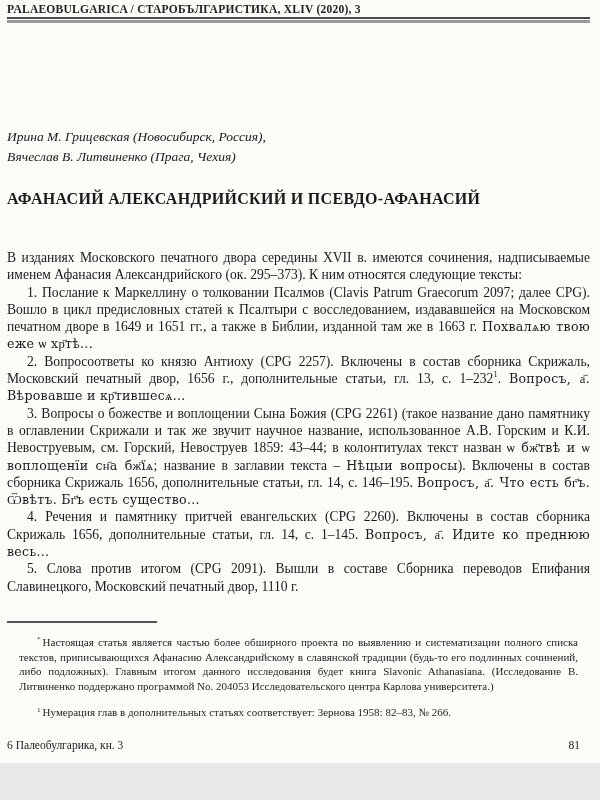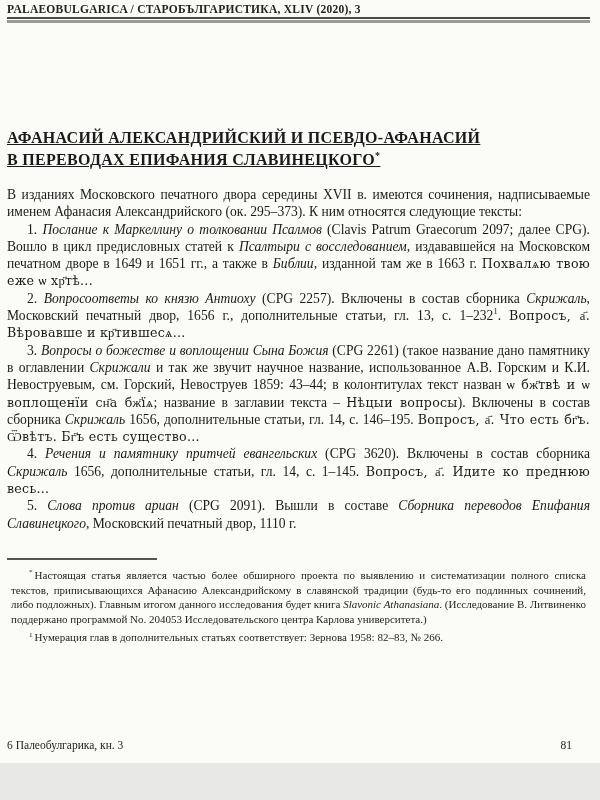--- a/index.html
+++ b/index.html
@@ -18,69 +18,70 @@
     font-size:11.5px;
     font-weight:bold;
     letter-spacing:0.25px;
     color:#222;
     white-space:nowrap;
   }
   .rule { margin-top:2px; }
   .rule-a { height:2px; background:#4a4a4a; }
   .rule-b { height:3px; background:#9a9a98; margin-top:1px; }
   .authors { margin-top:104px; font-style:italic; font-size:13.5px; line-height:20px; }
-  .title { margin-top:2px; font-weight:bold; font-size:16px; line-height:22px; letter-spacing:0.3px;text-decoration:underline; }
+  .title { margin-top:21px; font-weight:bold; font-size:16px; line-height:22px; letter-spacing:0.3px; }
   .tmark { font-size:10px; vertical-align:super; line-height:0; }
-  .body { margin-top:15px; font-size:13.6px; line-height:17.3px; }
+  .body { margin-top:39px; font-size:13.6px; line-height:17.3px; }
   .para { margin:0; text-align:justify; text-indent:20px; }
   .para.no-indent { text-indent:0; }
   .run-n { font-style:normal; }
-  .run-i { font-style:italic; }
+  .run-i { }
   .run-cs {
     font-family:"DejaVu Serif", serif;
     font-size:0.93em;
     letter-spacing:0.25px;
   }
   .run-sup { vertical-align:super; font-size:0.62em; line-height:0; }
   .fn-sep { margin-top:26px; width:150px; height:2px; background:#555; }
   .footnotes { margin-top:8px; font-size:11px; line-height:14.6px; color:#1e1e1e; }
-  .fn { margin:4px; text-align:justify; text-indent:18px; }
+  .fn { margin:12px; text-align:justify; text-indent:18px; }
   .fn-mark { vertical-align:super; font-size:0.65em; line-height:0; padding-right:2px; }
   .footer {
-    position:absolute; left:7px; right:28px; bottom:12px;
+    position:absolute; left:7px; right:20px; bottom:12px;
     display:flex; justify-content:space-between;
     font-size:11.5px; color:#222;
   }
 </style>
 </head>
 <body>
 
 <div class="page">
 
   <div class="jheader">PALAEOBULGARICA / СТАРОБЪЛГАРИСТИКА, XLIV (2020), 3</div>
   <div class="rule">
     <div class="rule-a"></div>
     <div class="rule-b"></div>
   </div>
 
   <div class="authors">
+    <div>Ирина М. Грицевская (Новосибирск, Россия),</div>
+    <div>Вячеслав В. Литвиненко (Прага, Чехия)</div>
   </div>
 
   <div class="title">
     <div>АФАНАСИЙ АЛЕКСАНДРИЙСКИЙ И ПСЕВДО-АФАНАСИЙ</div>
-    <div><span>В ПЕРЕВОДАХ ЕПИФАНИЯ СЛАВИНЕЦКОГО</span><span class="tmark">*</span></div>
   </div>
 
   <div class="body">
     <p class="para no-indent"><span class="run-n">В изданиях Московского печатного двора середины XVII в. имеются сочинения, надписываемые именем Афанасия Александрийского (ок. 295–373). К ним относятся следующие тексты:</span></p>
     <p class="para"><span class="run-n">1. </span><span class="run-i">Послание к Маркеллину о толковании Псалмов</span><span class="run-n"> (Clavis Patrum Graecorum 2097; далее CPG). Вошло в цикл предисловных статей к </span><span class="run-i">Псалтыри с восследованием</span><span class="run-n">, издававшейся на Московском печатном дворе в 1649 и 1651 гг., а также в </span><span class="run-i">Библии</span><span class="run-n">, изданной там же в 1663 г. </span><span class="run-cs">Похвалѧю твою еже ѡ хр҃тѣ...</span></p>
     <p class="para"><span class="run-n">2. </span><span class="run-i">Вопросоответы ко князю Антиоху</span><span class="run-n"> (CPG 2257). Включены в состав сборника </span><span class="run-i">Скрижаль</span><span class="run-n">, Московский печатный двор, 1656 г., дополнительные статьи, гл. 13, с. 1–232</span><span class="run-sup">1</span><span class="run-n">. </span><span class="run-cs">Вопросъ, а҃. Вѣровавше и кр҃тившесѧ...</span></p>
     <p class="para"><span class="run-n">3. </span><span class="run-i">Вопросы о божестве и воплощении Сына Божия</span><span class="run-n"> (CPG 2261) (такое название дано памятнику в оглавлении </span><span class="run-i">Скрижали</span><span class="run-n"> и так же звучит научное название, использованное А.В. Горским и К.И. Невоструевым, см. Горский, Невоструев 1859: 43–44; в колонтитулах текст назван </span><span class="run-cs">ѡ бж҃твѣ и ѡ воплощенїи сн҃а бж҃їѧ</span><span class="run-n">; название в заглавии текста – </span><span class="run-cs">Нѣцыи вопросы</span><span class="run-n">). Включены в состав сборника </span><span class="run-i">Скрижаль</span><span class="run-n"> 1656, дополнительные статьи, гл. 14, с. 146–195. </span><span class="run-cs">Вопросъ, а҃. Что есть бг҃ъ. Ѿвѣтъ. Бг҃ъ есть существо...</span></p>
-    <p class="para"><span class="run-n">4. </span><span class="run-i">Речения и памятнику притчей евангельских</span><span class="run-n"> (CPG 3620). Включены в состав сборника </span><span class="run-i">Скрижаль</span><span class="run-n"> 1656, дополнительные статьи, гл. 14, с. 1–145. </span><span class="run-cs">Вопросъ, а҃. Идите ко преднюю весь...</span></p>
-    <p class="para"><span class="run-n">5. </span><span class="run-i">Слова против ариан</span><span class="run-n"> (CPG 2091). Вышли в составе </span><span class="run-i">Сборника переводов Епифания Славинецкого</span><span class="run-n">, Московский печатный двор, 1110 г.</span></p>
+    <p class="para"><span class="run-n">4. </span><span class="run-i">Речения и памятнику притчей евангельских</span><span class="run-n"> (CPG 2260). Включены в состав сборника </span><span class="run-i">Скрижаль</span><span class="run-n"> 1656, дополнительные статьи, гл. 14, с. 1–145. </span><span class="run-cs">Вопросъ, а҃. Идите ко преднюю весь...</span></p>
+    <p class="para"><span class="run-n">5. </span><span class="run-i">Слова против итогом</span><span class="run-n"> (CPG 2091). Вышли в составе </span><span class="run-i">Сборника переводов Епифания Славинецкого</span><span class="run-n">, Московский печатный двор, 1110 г.</span></p>
   </div>
 
   <div class="fn-sep"></div>
 
   <div class="footnotes">
     <p class="fn"><span class="fn-mark">*</span><span><span class="run-n">Настоящая статья является частью более обширного проекта по выявлению и систематизации полного списка текстов, приписывающихся Афанасию Александрийскому в славянской традиции (будь-то его подлинных сочинений, либо подложных). Главным итогом данного исследования будет книга </span><span class="run-i">Slavonic Athanasiana</span><span class="run-n">. (Исследование В. Литвиненко поддержано программой No. 204053 Исследовательского центра Карлова университета.)</span></span></p>
     <p class="fn"><span class="fn-mark">1</span><span><span class="run-n">Нумерация глав в дополнительных статьях соответствует: Зернова 1958: 82–83, № 266.</span></span></p>
   </div>
 
   <div class="footer">

